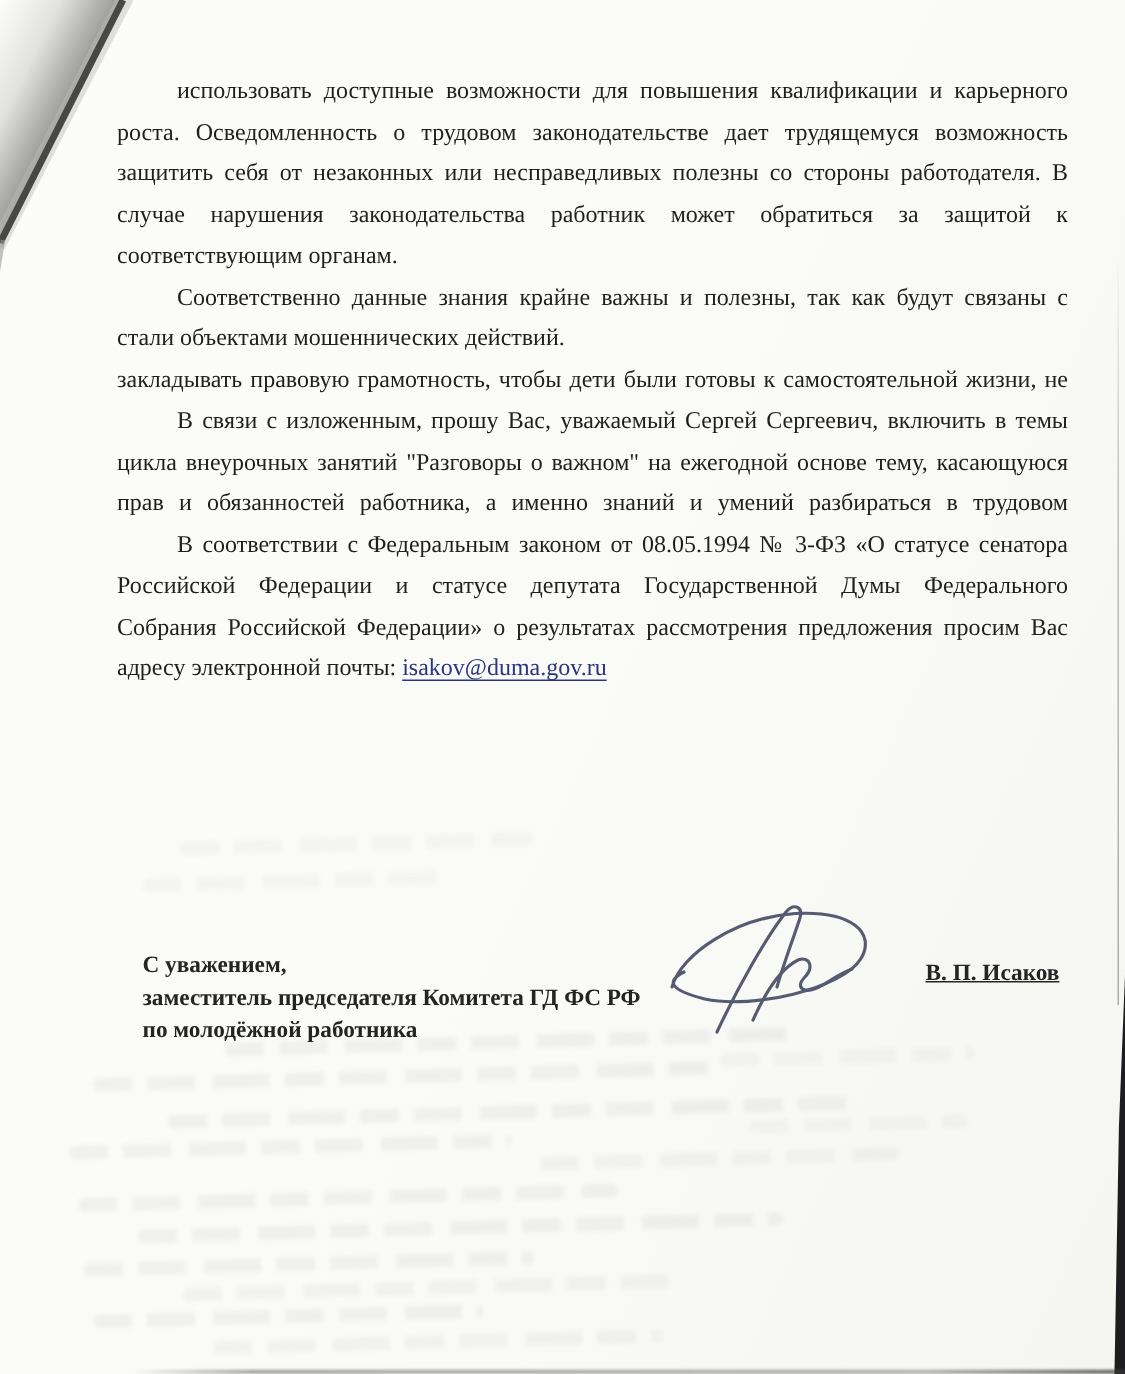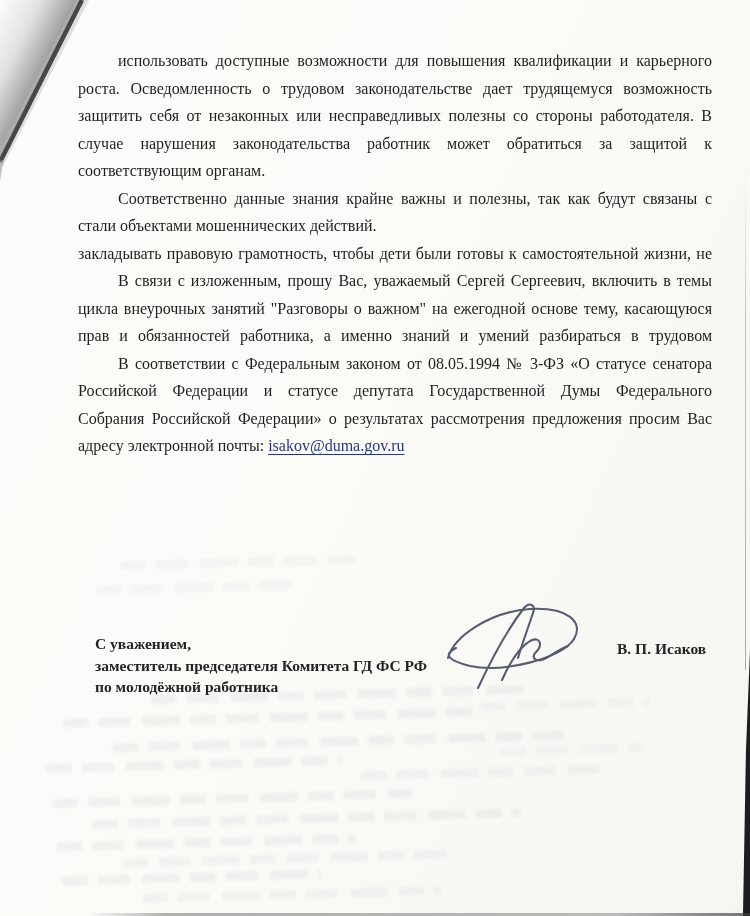--- a/index.html
+++ b/index.html
@@ -20,21 +20,21 @@
   .line.last{text-align-last:left;}
   .line.indent{text-indent:40px;}
   .email{color:#2a3580;text-decoration:underline;text-underline-offset:3px;cursor:pointer;}
   
   .closing{
     position:absolute;left:95px;top:606px;
     font-size:15.5px;line-height:21.5px;font-weight:bold;color:#242424;margin-top:27px;
   }
   .signer{
     position:absolute;left:617px;top:640px;
-    font-size:15.5px;font-weight:bold;color:#242424;white-space:nowrap;
+    font-size:15.5px;font-weight:bold;color:#242424;white-space:nowrap;text-decoration:underline;
   }
   .signature-svg{position:absolute;left:432px;top:596px;width:170px;height:102px;}
   
   .fold-svg{position:absolute;left:0;top:0;width:100px;height:190px;}
   .right-edge-line{
     position:absolute;right:4px;top:170px;height:500px;width:1.5px;
     background:linear-gradient(to bottom,rgba(160,160,158,0),rgba(150,150,148,.55) 30%,rgba(120,120,118,.6));
   }
   .right-edge-wedge{
     position:absolute;right:0;top:650px;width:9px;height:266px;

